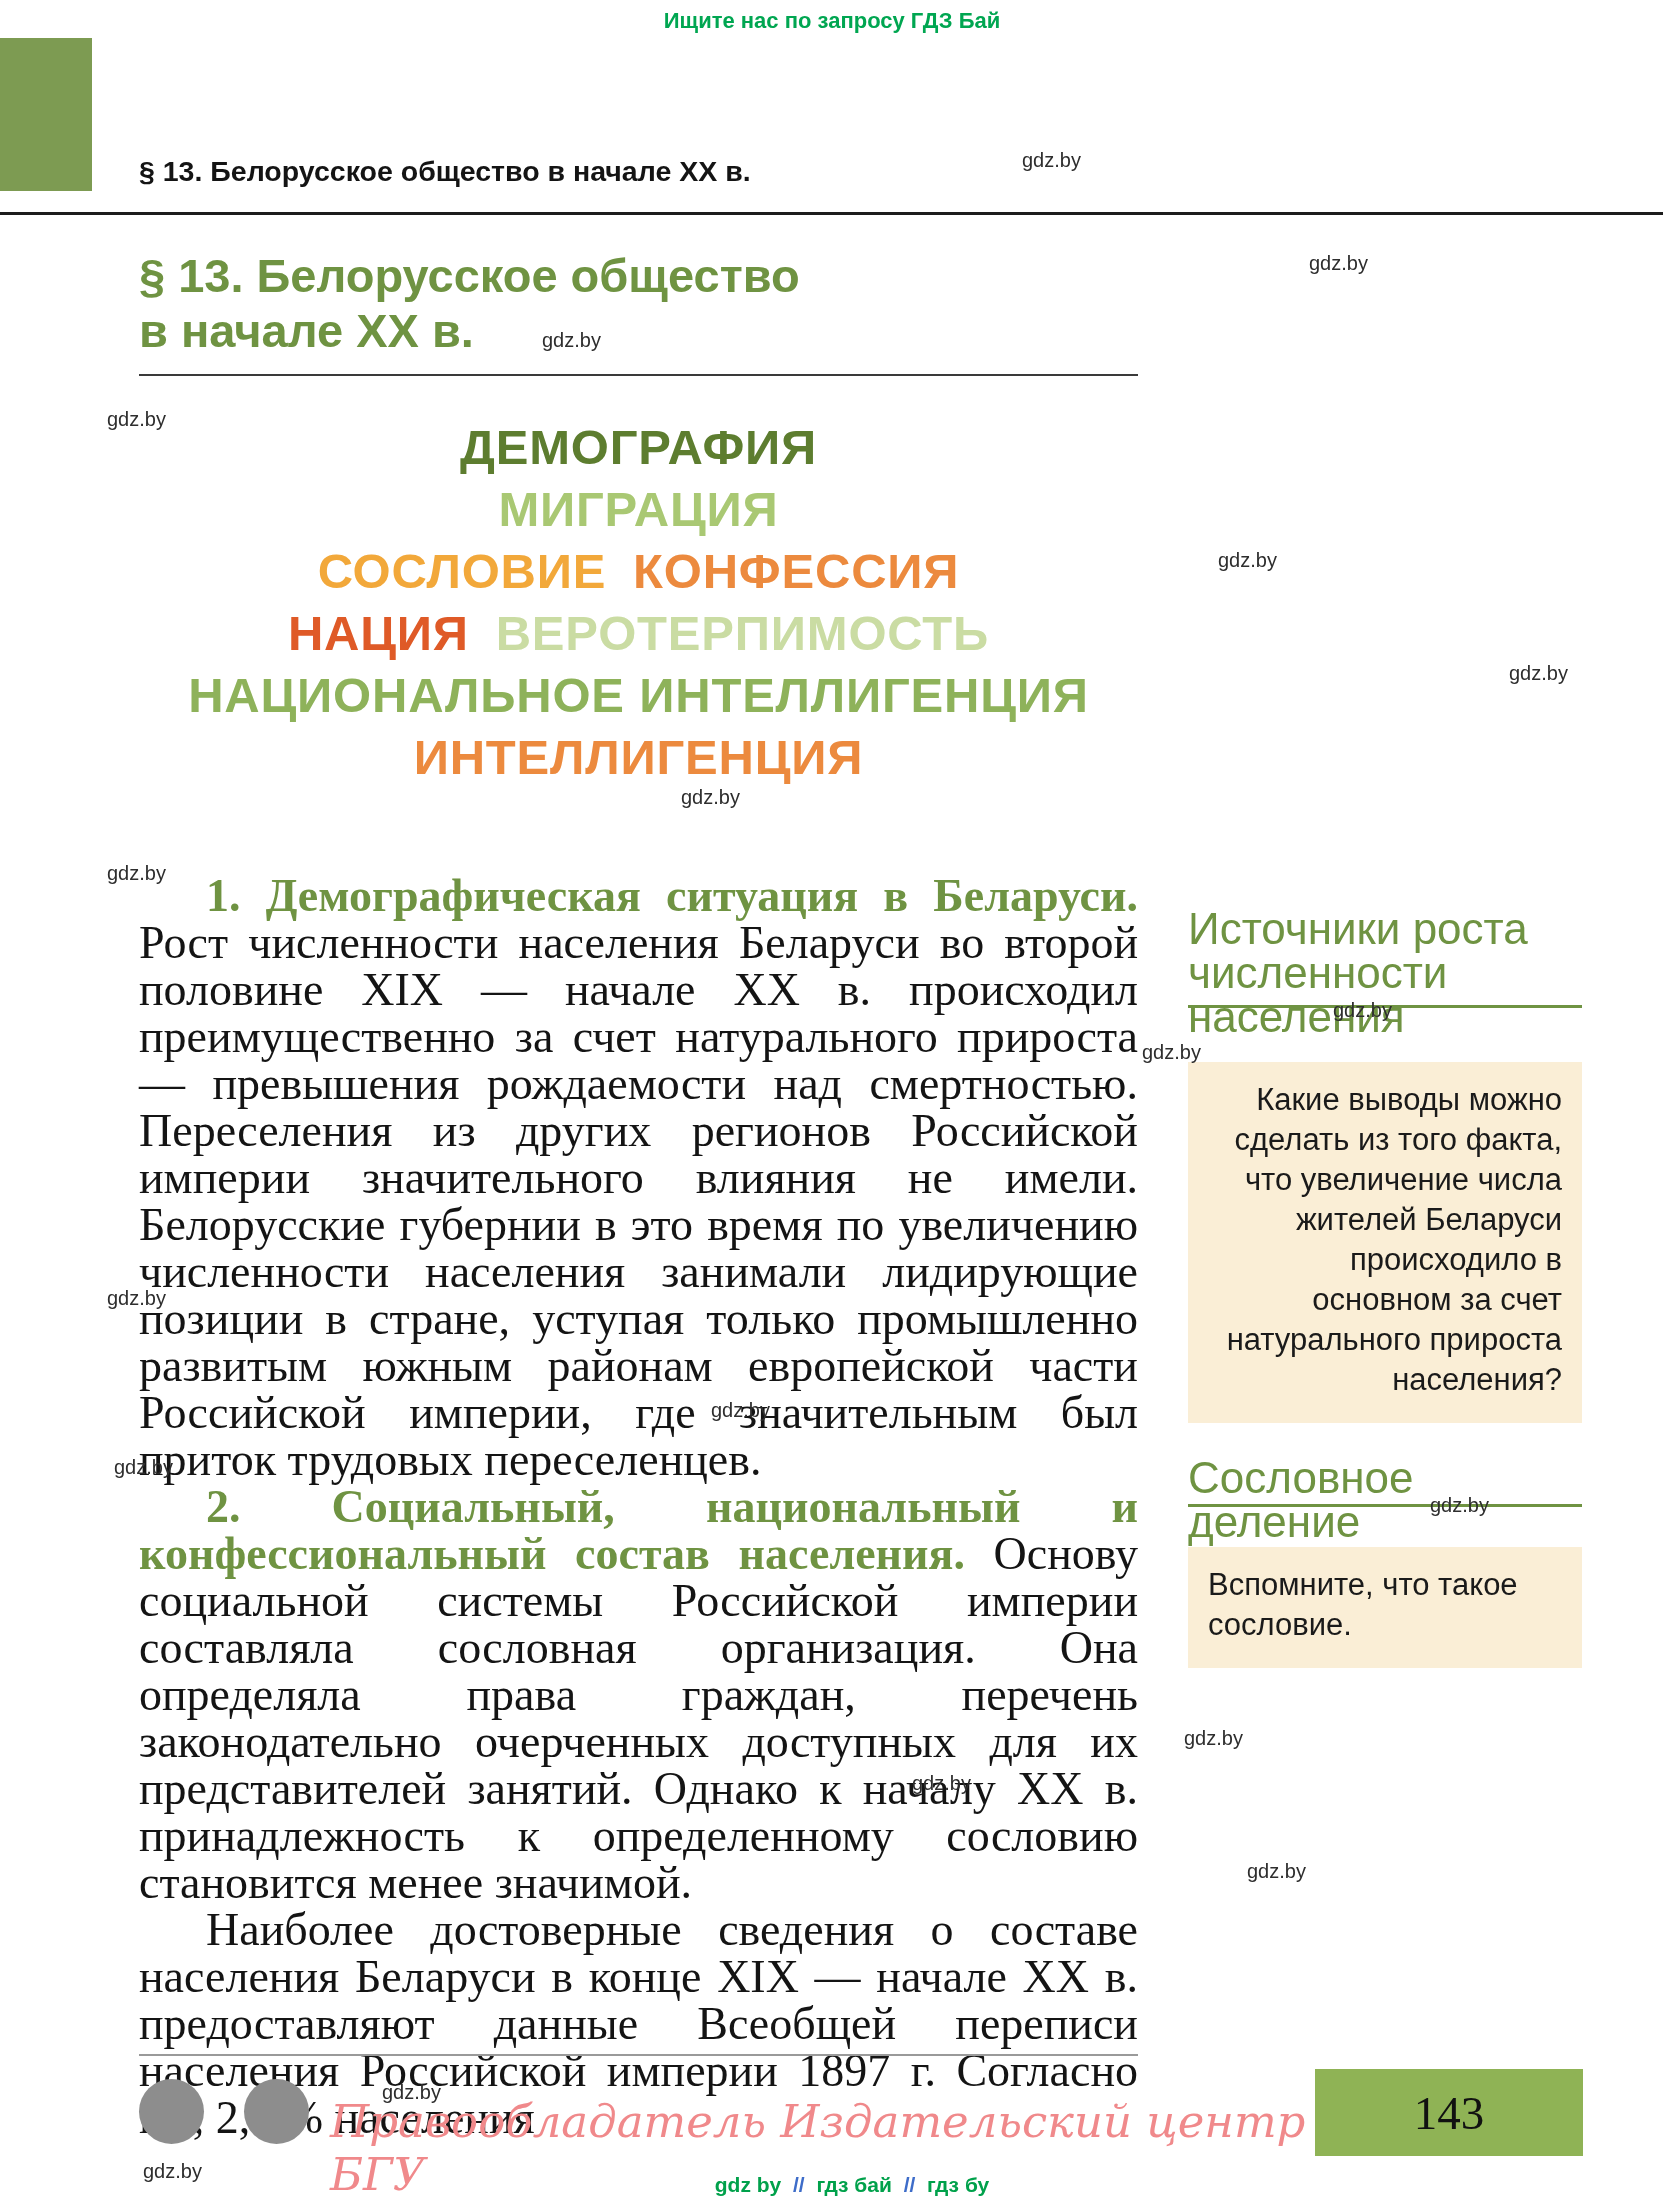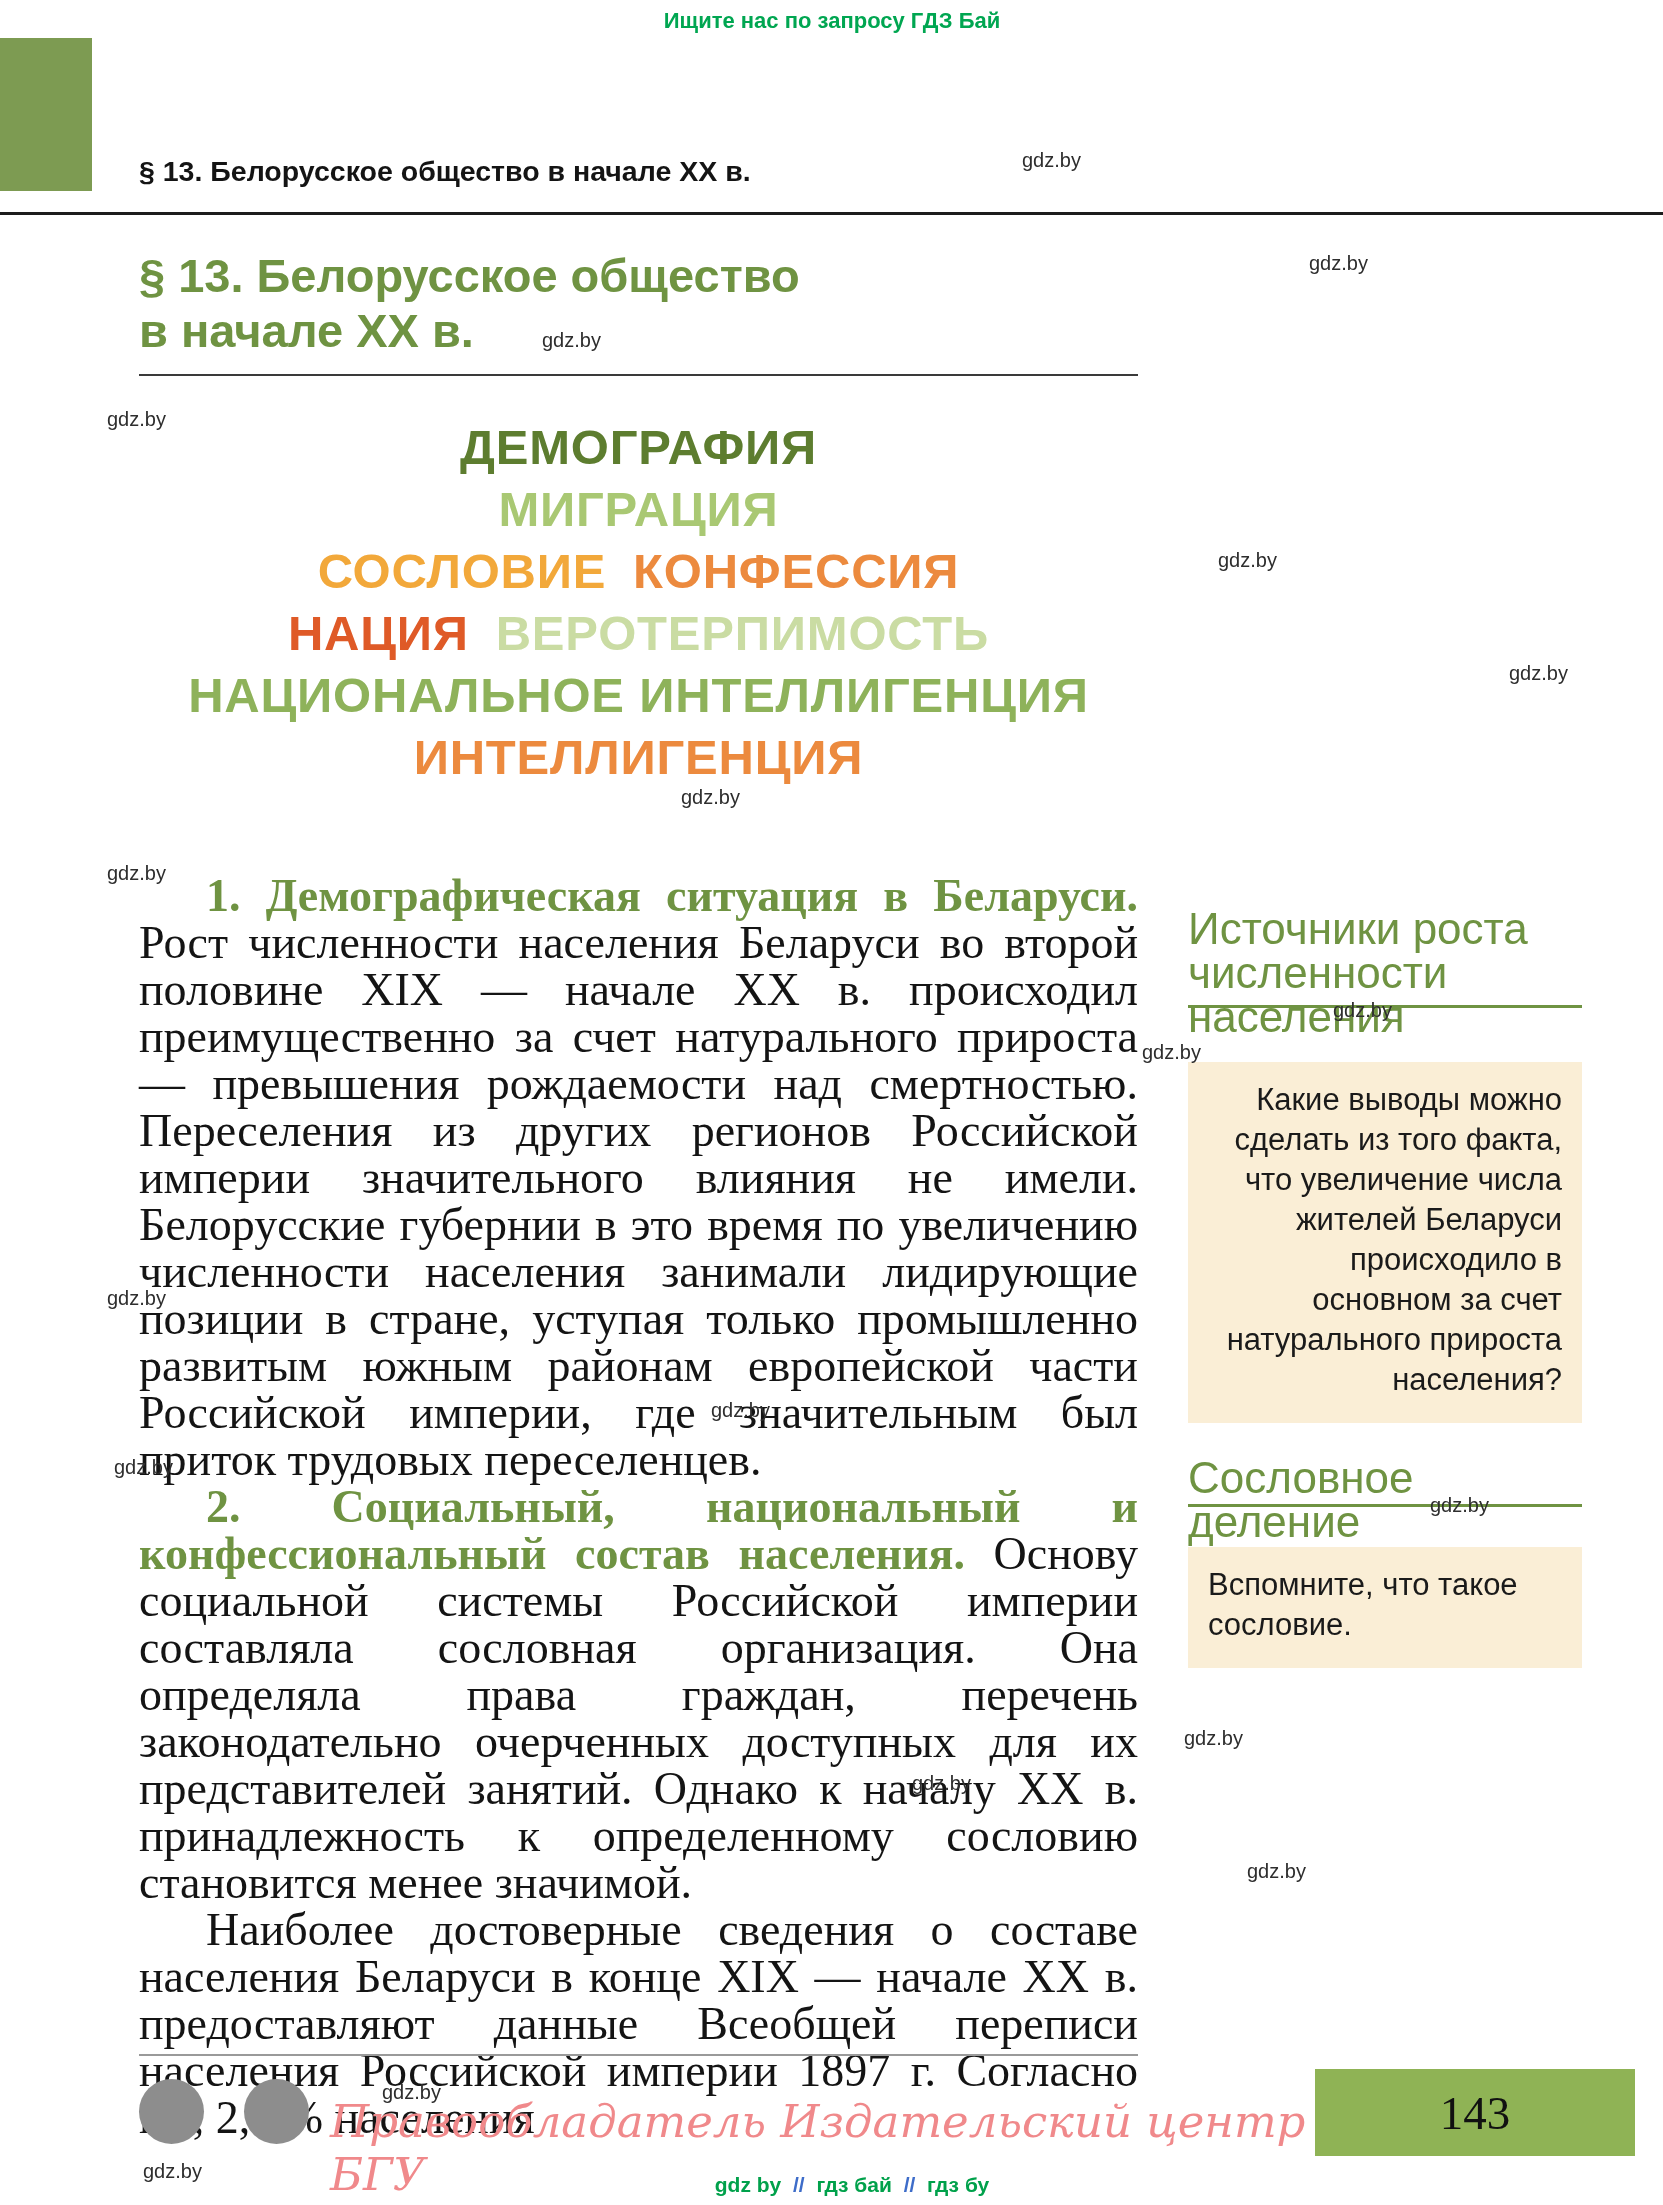--- a/index.html
+++ b/index.html
@@ -62,21 +62,21 @@
   .footer-rule { position:absolute; left:139px; top:2054px; width:999px; height:1.7px; background:#9a9a9a; }
   .circle { position:absolute; top:2079px; width:65px; height:65px; border-radius:50%; background:#8d8d8d; }
   .circle.c1 { left:139px; }
   .circle.c2 { left:244px; }
   .copyright {
     position:absolute; left:330px; top:2095px; width:1006px;
     font-family:"DejaVu Serif", serif; font-style:italic;
     font-size:45px; color:#f0898b;
   }
   .page-num-box {
-    position:absolute; left:1315px; top:2069px; width:320px; height:87px;
+    position:absolute; left:1315px; top:2069px; width:268px; height:87px;
     background:#8fb355; display:flex; align-items:center; justify-content:center;
   }
   .page-num {
     font-family:"Liberation Serif", serif; font-size:47px; color:#111;
   }
 
   .wm {
     position:absolute; z-index:5; font-size:20px; color:#2e2e2e;
     font-family:"Liberation Sans", sans-serif;
   }

